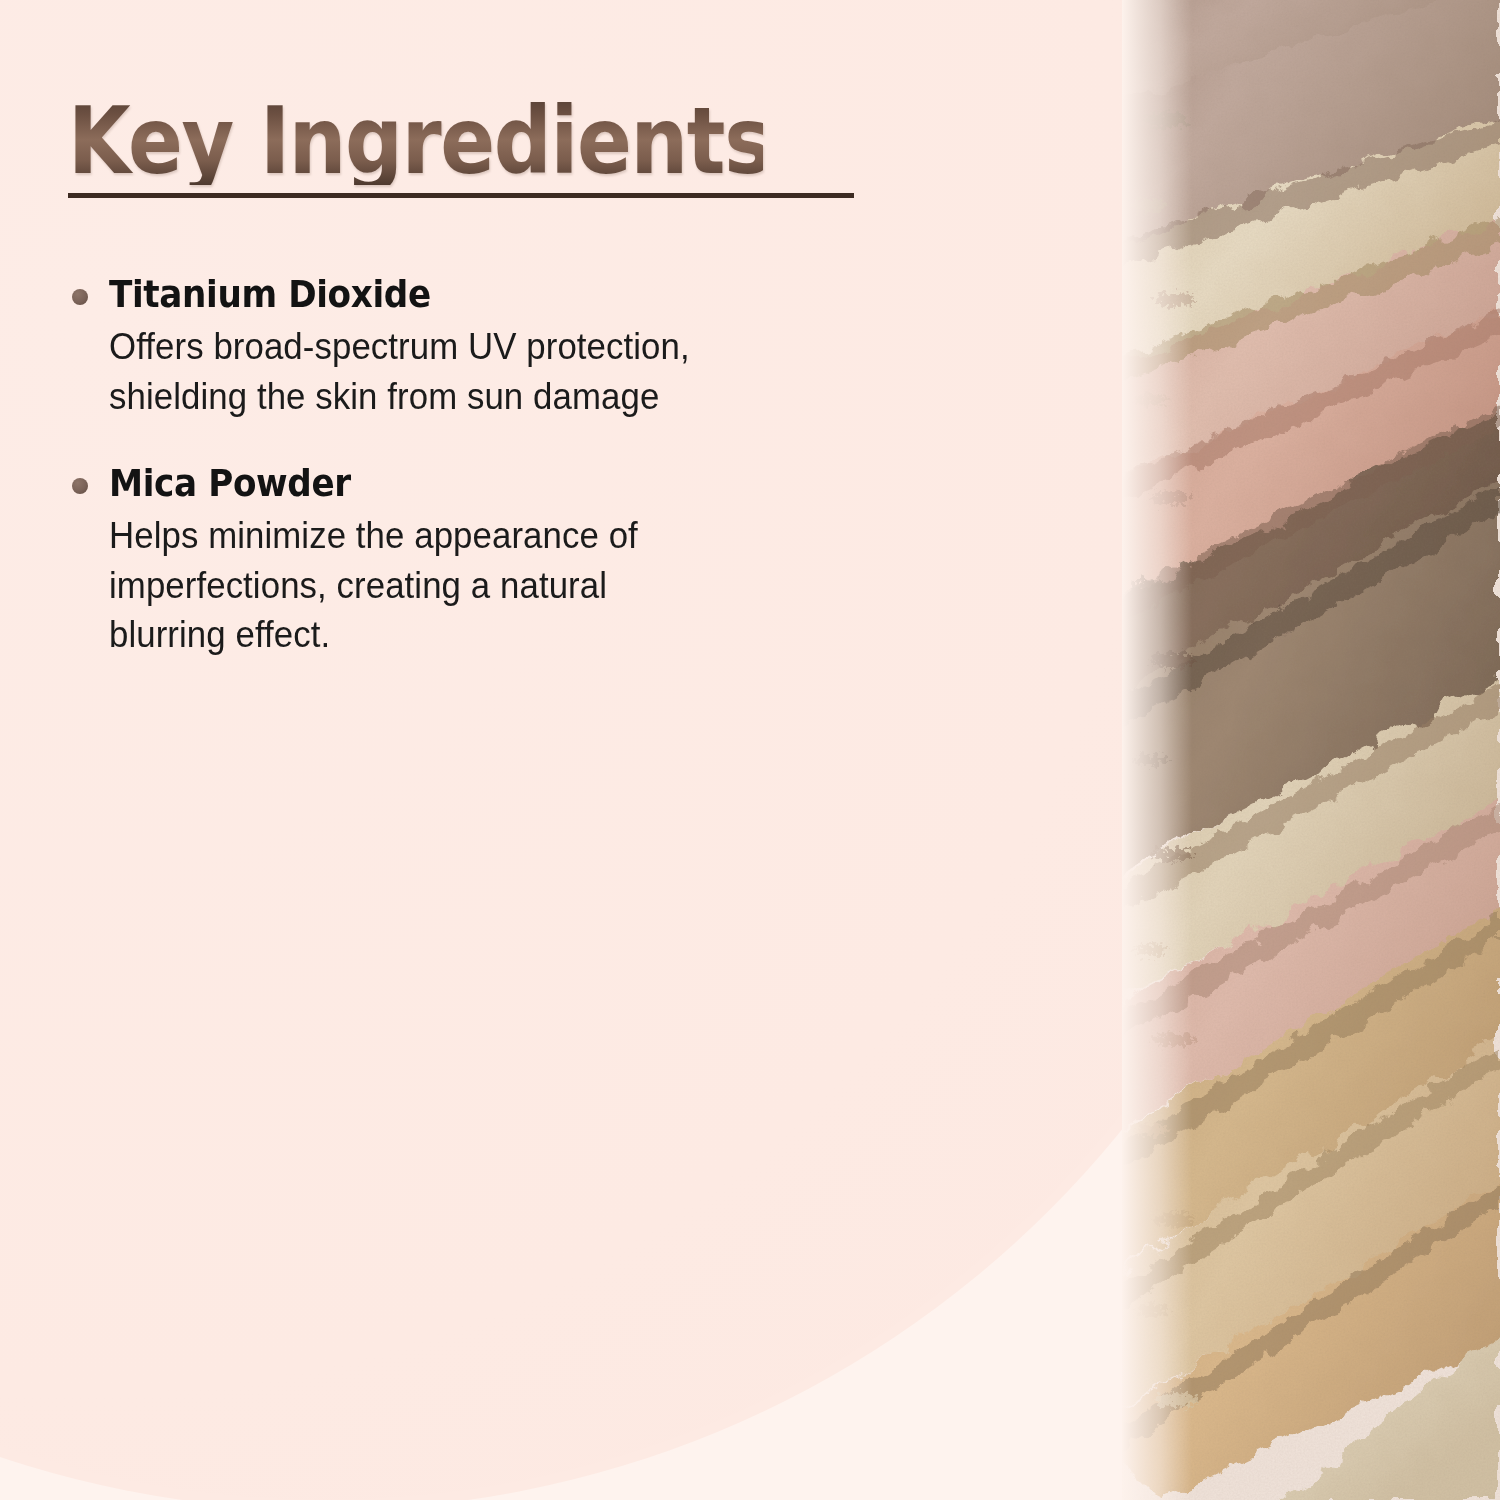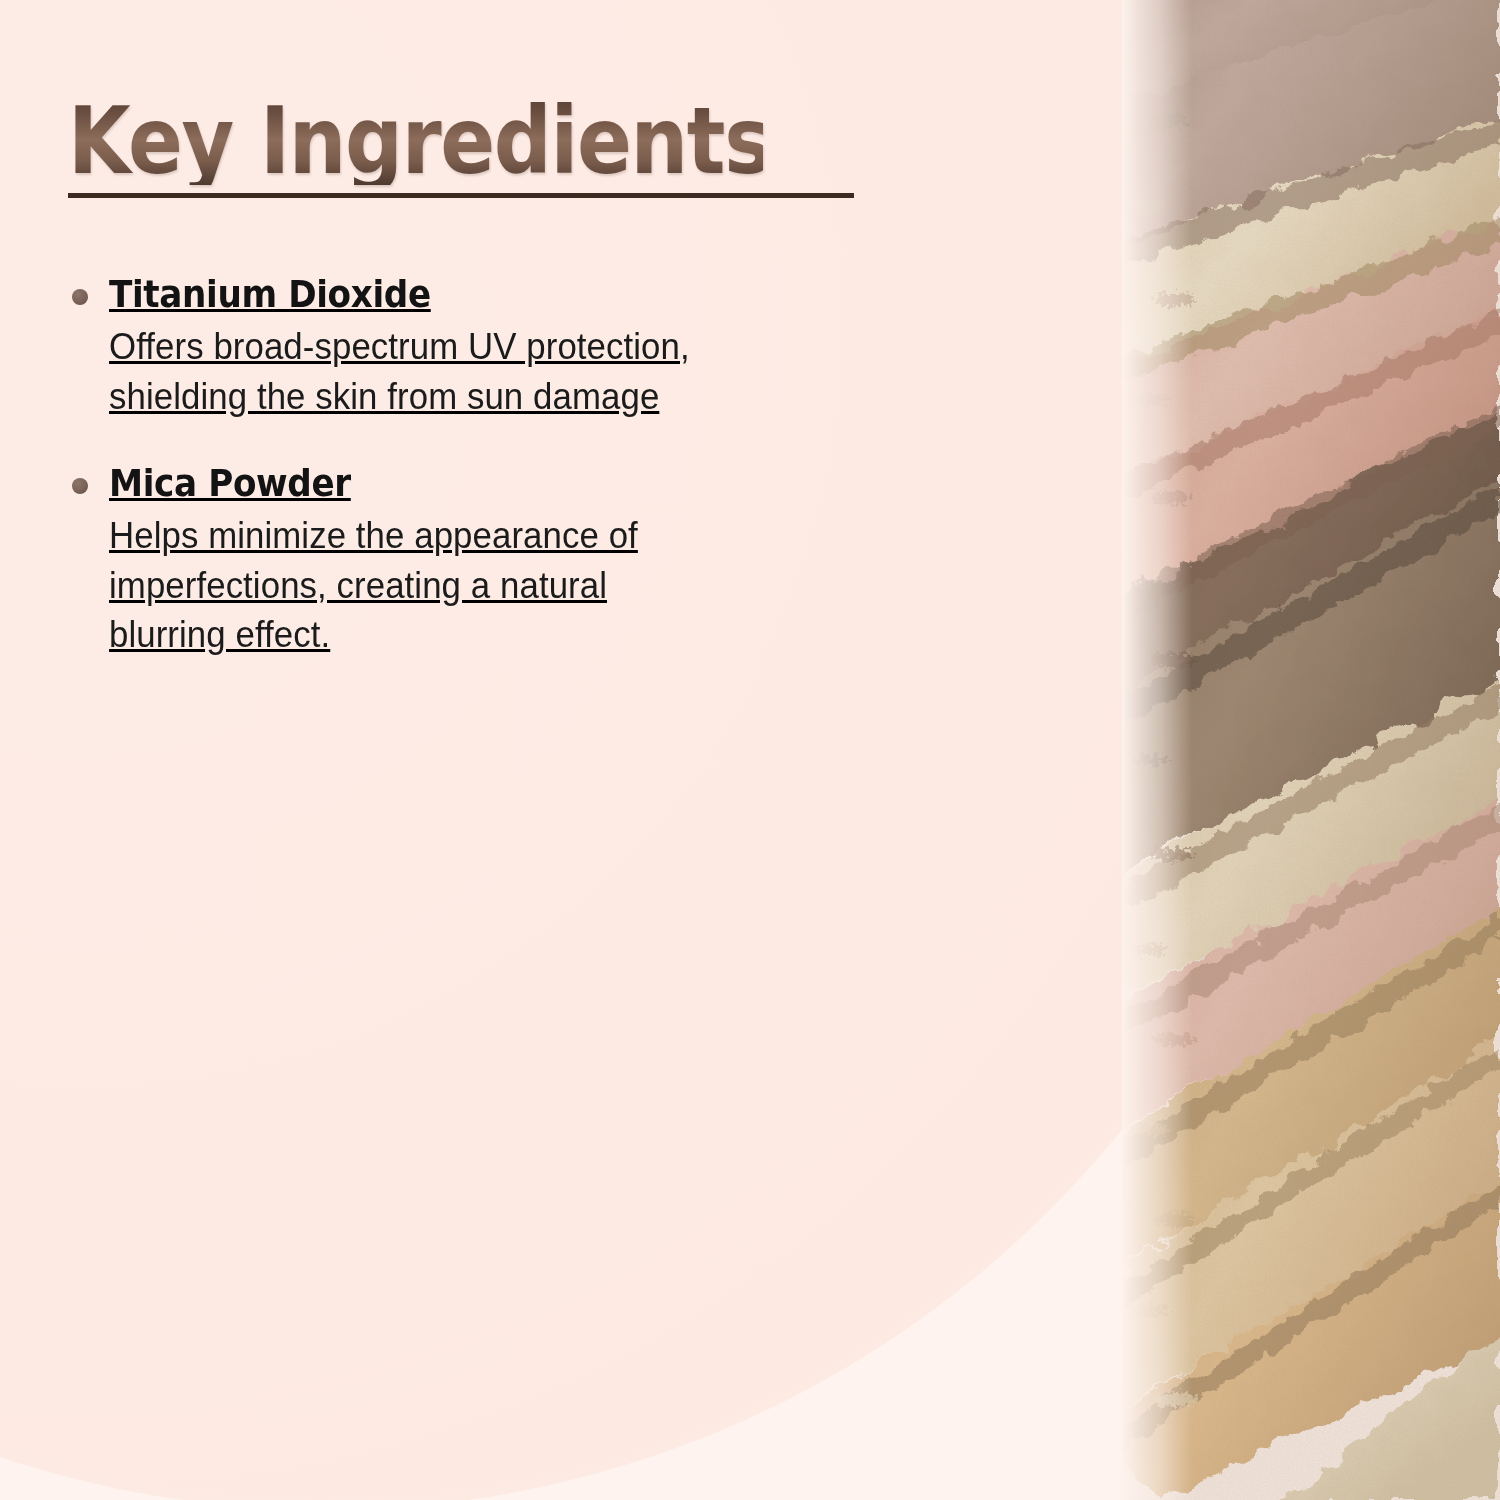--- a/index.html
+++ b/index.html
@@ -70,21 +70,20 @@
   #title-rule{
     margin-top:8px;
     width:786px; height:5px;
     background:#3d2b22;
   }
 
   
   #list{
     margin-top:74px;
     width:900px;
-    text-decoration:underline;
   }
   .item{
     position:relative;
     padding-left:41px;
     margin-bottom:40px;
   }
   .item:last-child{ margin-bottom:8px; }
 
   .bullet{
     position:absolute;

